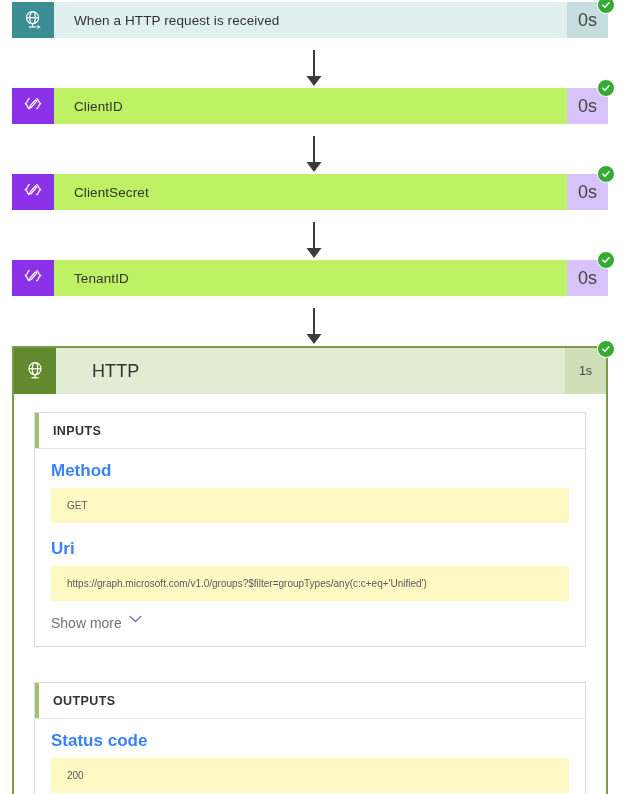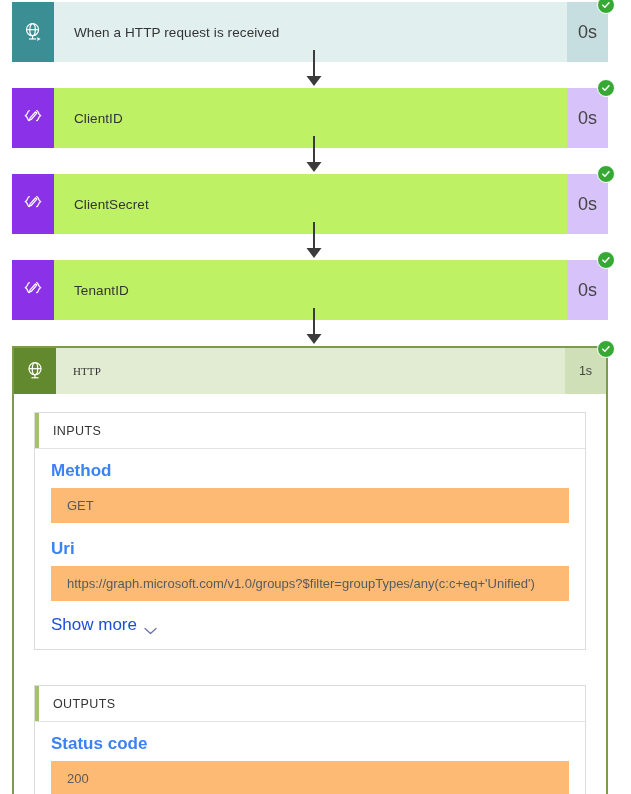--- a/index.html
+++ b/index.html
@@ -20,21 +20,21 @@
     position: relative;
     width: 631px;
     height: 794px;
   }
 
   
   .card {
     position: absolute;
     left: 12px;
     width: 596px;
-    height: 60px;
+    height: 36px;
     box-sizing: border-box;
     display: flex;
     align-items: stretch;
   }
 
   .card-icon {
     width: 42px;
     flex: 0 0 42px;
     display: flex;
     align-items: center;
@@ -110,22 +110,22 @@
 
   #http-header {
     position: relative;
     height: 46px;
     display: flex;
     align-items: stretch;
   }
   #http-header .card-icon { background: #63892e; width: 42px; flex: 0 0 42px;
     display:flex; align-items:center; justify-content:center; }
   #http-header .card-title { background: #e2ecd3; flex: 1 1 auto;
-    display:flex; align-items:center; padding-left:17px;
-    font-size: 11px; color:#333;font-family:Liberation Serif, serif; }
+    display:flex; align-items:center; padding-left:36px;
+    font-size: 18px; color:#333; }
   #http-header .card-duration { background: #cfdfb7; flex: 0 0 41px;
     display:flex; align-items:center; justify-content:center;
     font-size:12.5px; color:#444; }
 
   #http-body {
     padding: 18px 20px 0 20px;
     box-sizing: border-box;
   }
 
   .panel {
@@ -135,20 +135,21 @@
     width: 100%;
   }
   .panel + .panel { margin-top: 35px; }
 
   .panel-header {
     display: flex;
     align-items: center;
     height: 35px;
     border-bottom: 1px solid #e3e3e3;
     position: relative;
+    font-weight: bold;
   }
   .panel-accent {
     position: absolute;
     left: 0; top: 0; bottom: 0;
     width: 4px;
     background: #a5c06e;
   }
   .panel-header-label {
     padding-left: 18px;
     font-size: 12.5px;
@@ -158,40 +159,40 @@
 
   .panel-content { padding: 12px 16px 14px 16px; }
 
   .field-label {
     font-size: 17px;
     color: #3b82f6;
     font-weight: bold;
     margin-bottom: 7px;
   }
   .field-value {
-    background: #fdba74;
+    background: #fef9c3;
     height: 35px;
     display: flex;
     align-items: center;
     padding-left: 16px;
-    font-size: 13px;
+    font-size: 10px;
     color: #5a5a5a;
     box-sizing: border-box;
     overflow: hidden;
     white-space: nowrap;
   }
   .field-block + .field-block { margin-top: 16px; }
 
   .show-more {
     margin-top: 14px;
     display: inline-flex;
-    align-items: flex-end;
+    align-items: flex-start;
     gap: 7px;
-    font-size: 17px;
-    color: #1d4ed8;
+    font-size: 14px;
+    color: #737373;
     cursor: pointer;
   }
   .show-more svg { display: block; }
 </style>
 </head>
 <body>
 
 <div id="canvas">
 
   <div class="card trigger" style="top:2px;">

